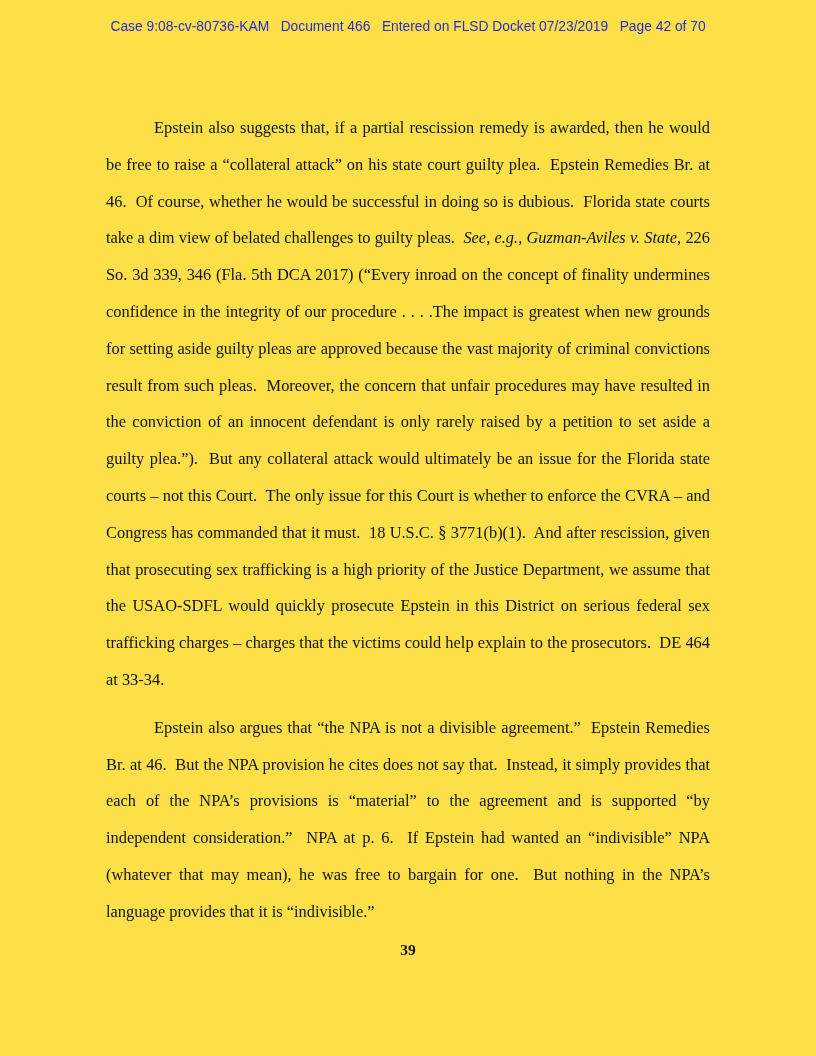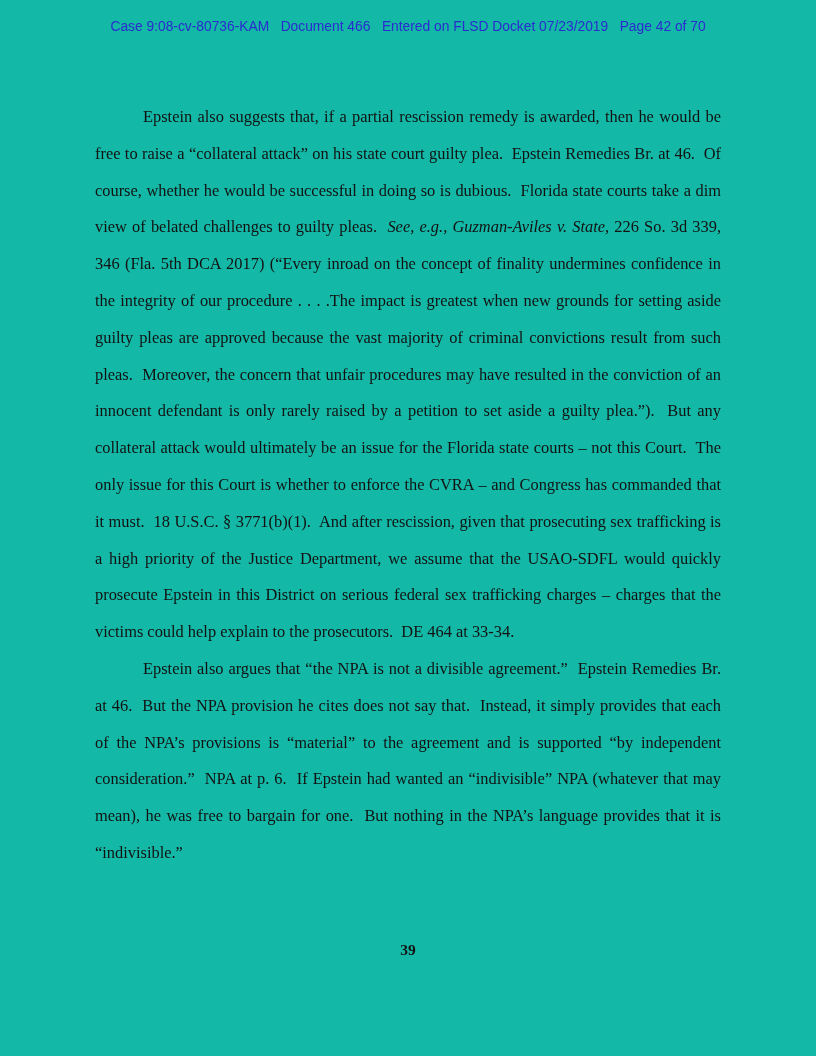--- a/index.html
+++ b/index.html
@@ -4,21 +4,21 @@
 <style>
   html, body {
     margin: 0;
     padding: 0;
     background: #ffffff;
   }
   .page {
     position: relative;
     width: 816px;
     height: 1056px;
-    background: #14b8a6;
+    background: #fde047;
     overflow: hidden;
     font-family: "Liberation Serif", serif;
     color: #121212;
   }
   .case-header {
     position: absolute;
     top: 19px;
     left: 0;
     width: 100%;
     text-align: center;
@@ -27,21 +27,21 @@
     color: #2a2ccf;
     white-space: nowrap;
   }
   .doc-body {
     position: absolute;
     top: 99px;
     left: 95px;
     width: 626px;
   }
   .para {
-    margin: 0;
+    margin: 11px;
     font-size: 16.4px;
     line-height: 36.8px;
     text-align: justify;
     text-indent: 48px;
   }
   .para em {
     font-style: italic;
   }
   .page-number {
     position: absolute;

